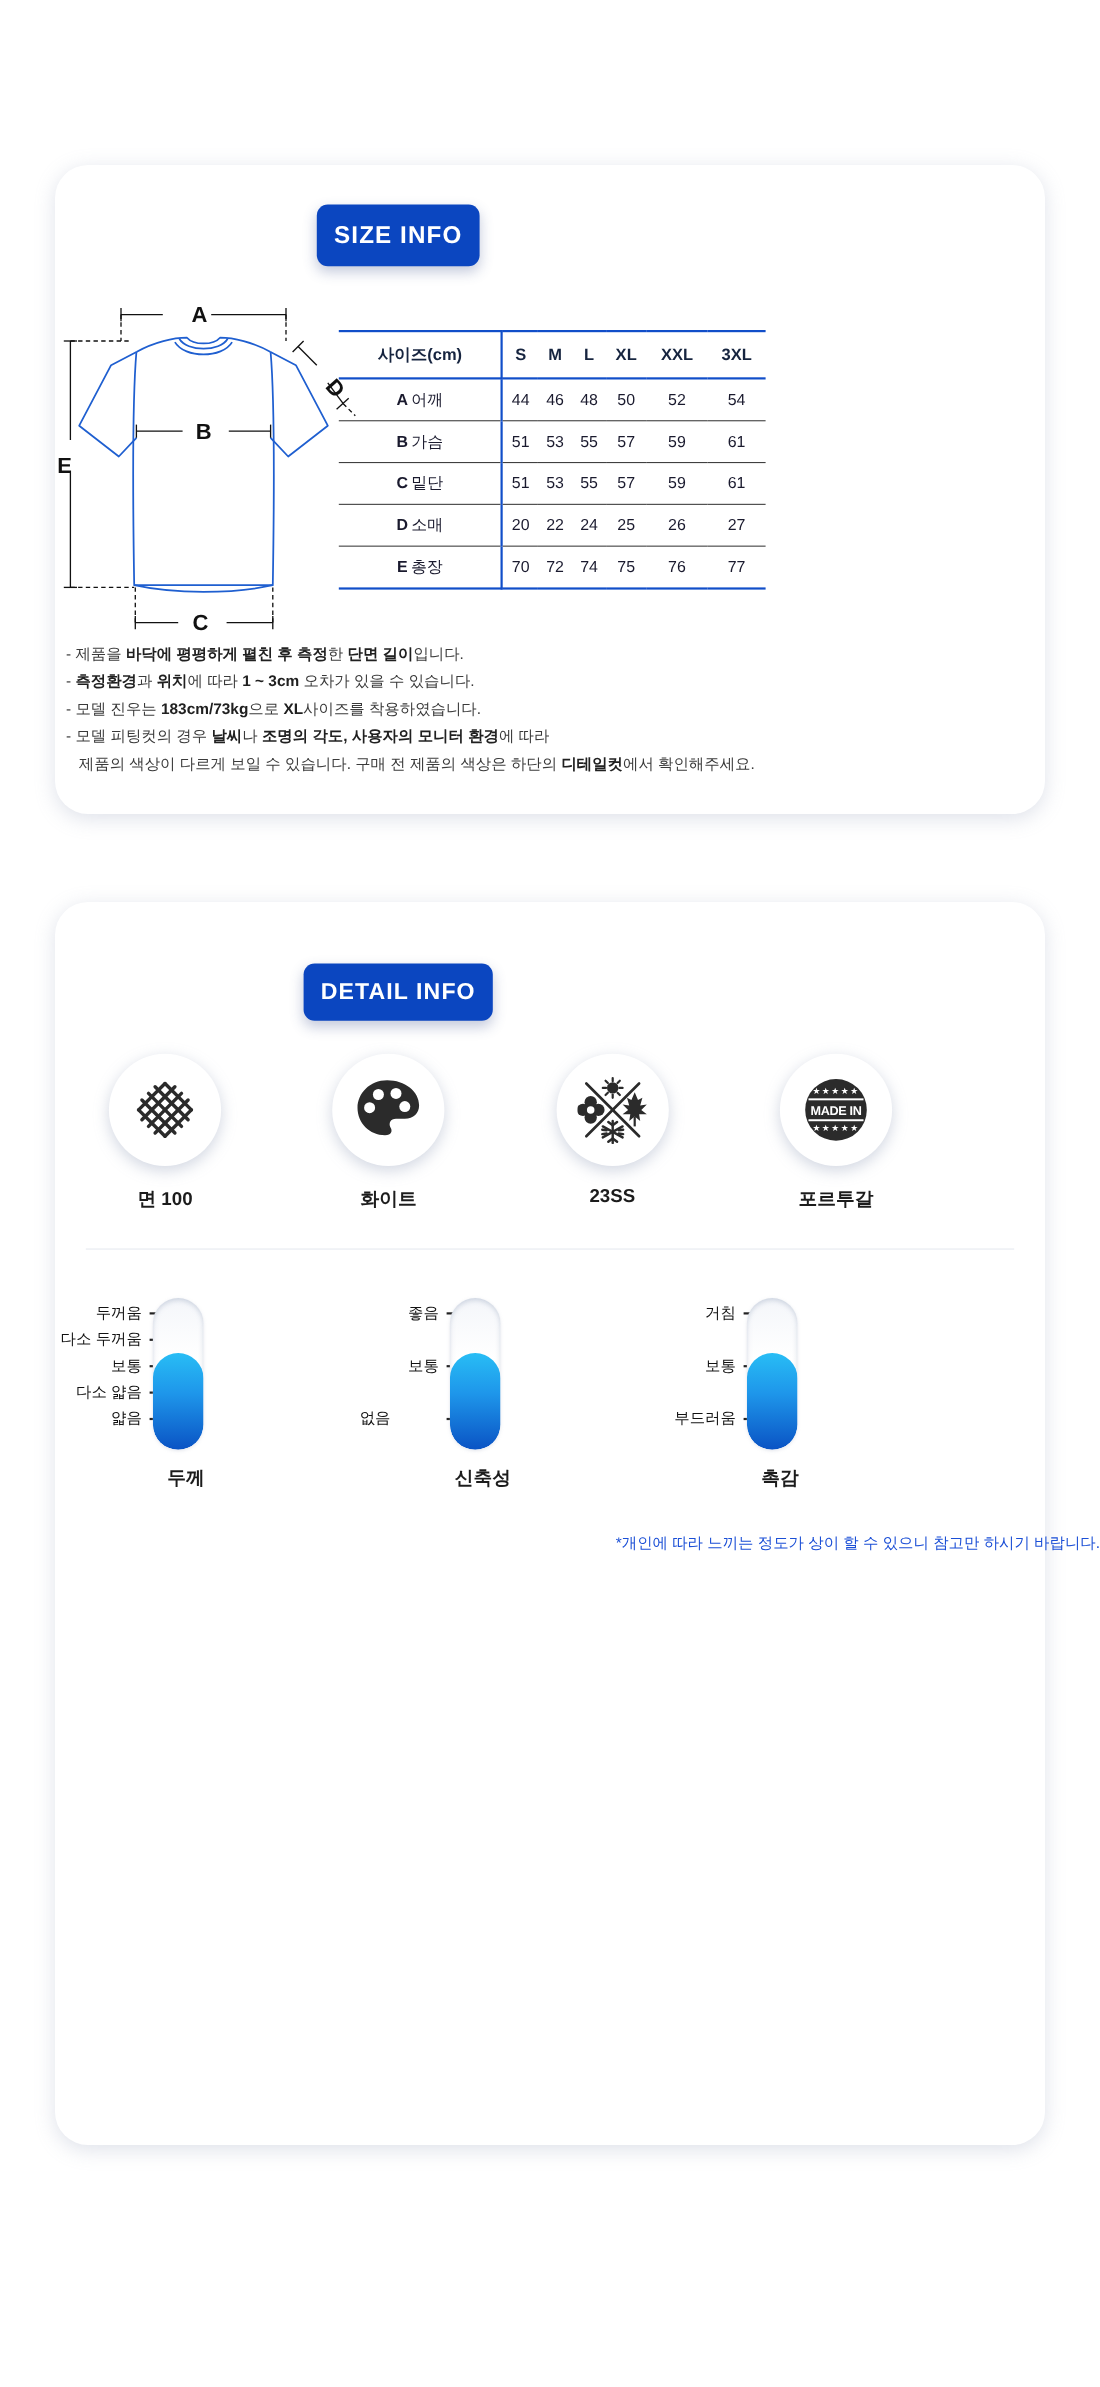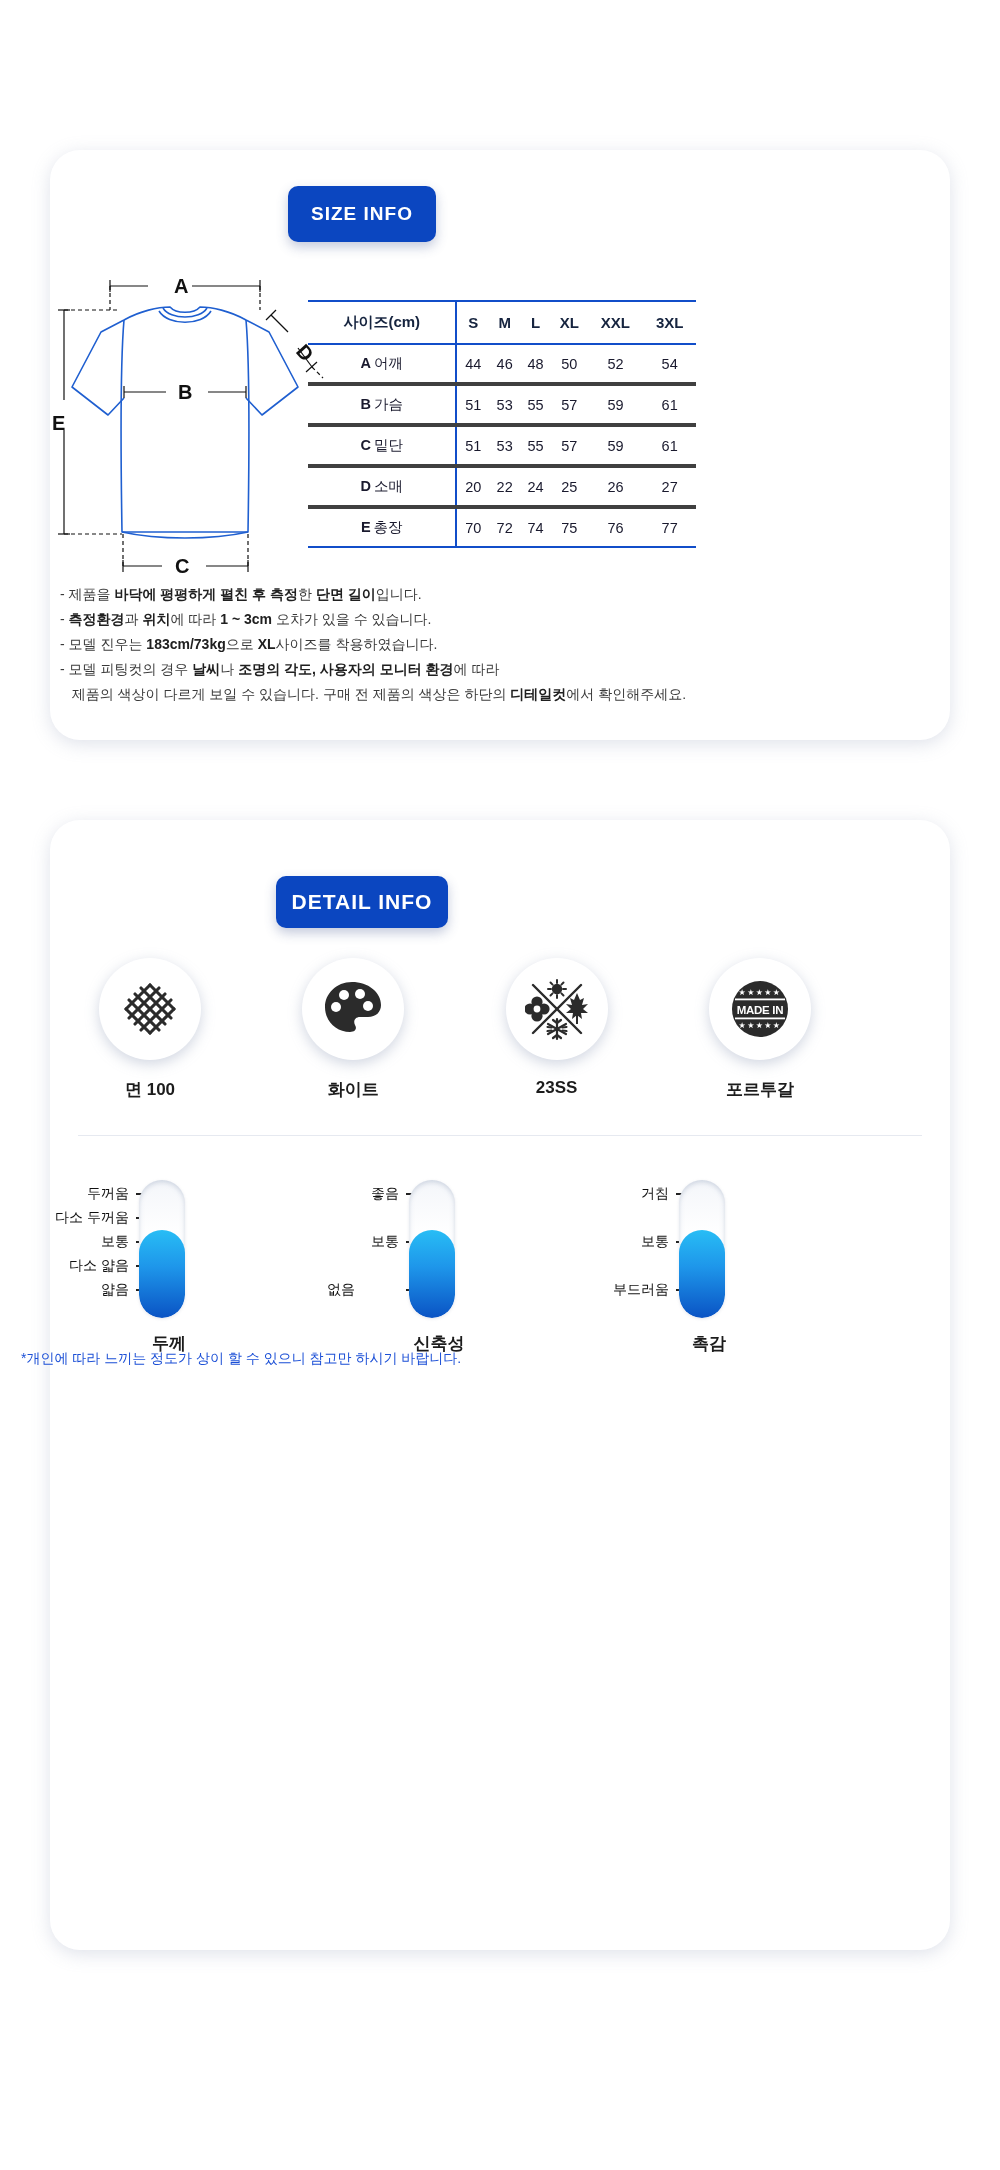--- a/index.html
+++ b/index.html
@@ -29,21 +29,21 @@
     background: #0B46C0;
     color: #ffffff;
     border-radius: 10px;
     font-weight: bold;
     letter-spacing: 1px;
     display: flex;
     align-items: center;
     justify-content: center;
     box-shadow: 0 5px 12px rgba(60,80,140,0.30);
   }
-  #badge-size   { left: 288px; top: 186px;  width: 148px; height: 56px; font-size: 19px; }
+  #badge-size   { left: 288px; top: 186px;  width: 148px; height: 56px; font-size: 22px; }
   #badge-detail { left: 276px; top: 858px;  width: 172px; height: 52px; font-size: 21px; margin-top: 18px; }
 
   
   #shirt-diagram { position: absolute; left: 40px; top: 270px; width: 290px; height: 310px; }
 
   
   #size-table {
     position: absolute;
     left: 308px; top: 300px;
     width: 388px;
@@ -59,21 +59,21 @@
   #size-table thead tr { }
   #size-table thead th {
     font-weight: bold;
     color: #16243f;
     font-size: 15px;
     border-top: 2px solid #114ec9;
     border-bottom: 2px solid #114ec9;
     padding: 11px 0;
   }
   #size-table thead th:first-child { border-right: 2px solid #114ec9; }
-  #size-table tbody td { border-bottom: 4px solid #404040; }
+  #size-table tbody td { border-bottom: 1px solid #404040; }
   #size-table tbody tr:last-child td { border-bottom: 2px solid #114ec9; }
   #size-table tbody td:first-child {
     font-size: 14.5px;
     border-right: 2px solid #114ec9;
     white-space: nowrap;
   }
   #size-table tbody td:first-child b { font-weight: bold; margin-right: 3px; }
 
   
   #size-notes {
@@ -177,22 +177,22 @@
     bottom: 0; left: 0; right: 0;
     text-align: center;
     font-size: 17px;
     font-weight: bold;
     color: #1c1c1c;
     padding-left: 14px;
   }
 
   #gauge-footnote {
     position: absolute;
-    left: 0; right: 0; top: 1350px;
-    text-align: left;
+    left: 0; right: 0; top: 1394px;
+    text-align: right;
     font-size: 14px;
     color: #1b4fd6;
     margin-left: 21px;
   }
 </style>
 </head>
 <body>
 
 <div class="card" id="size-card"></div>
 

